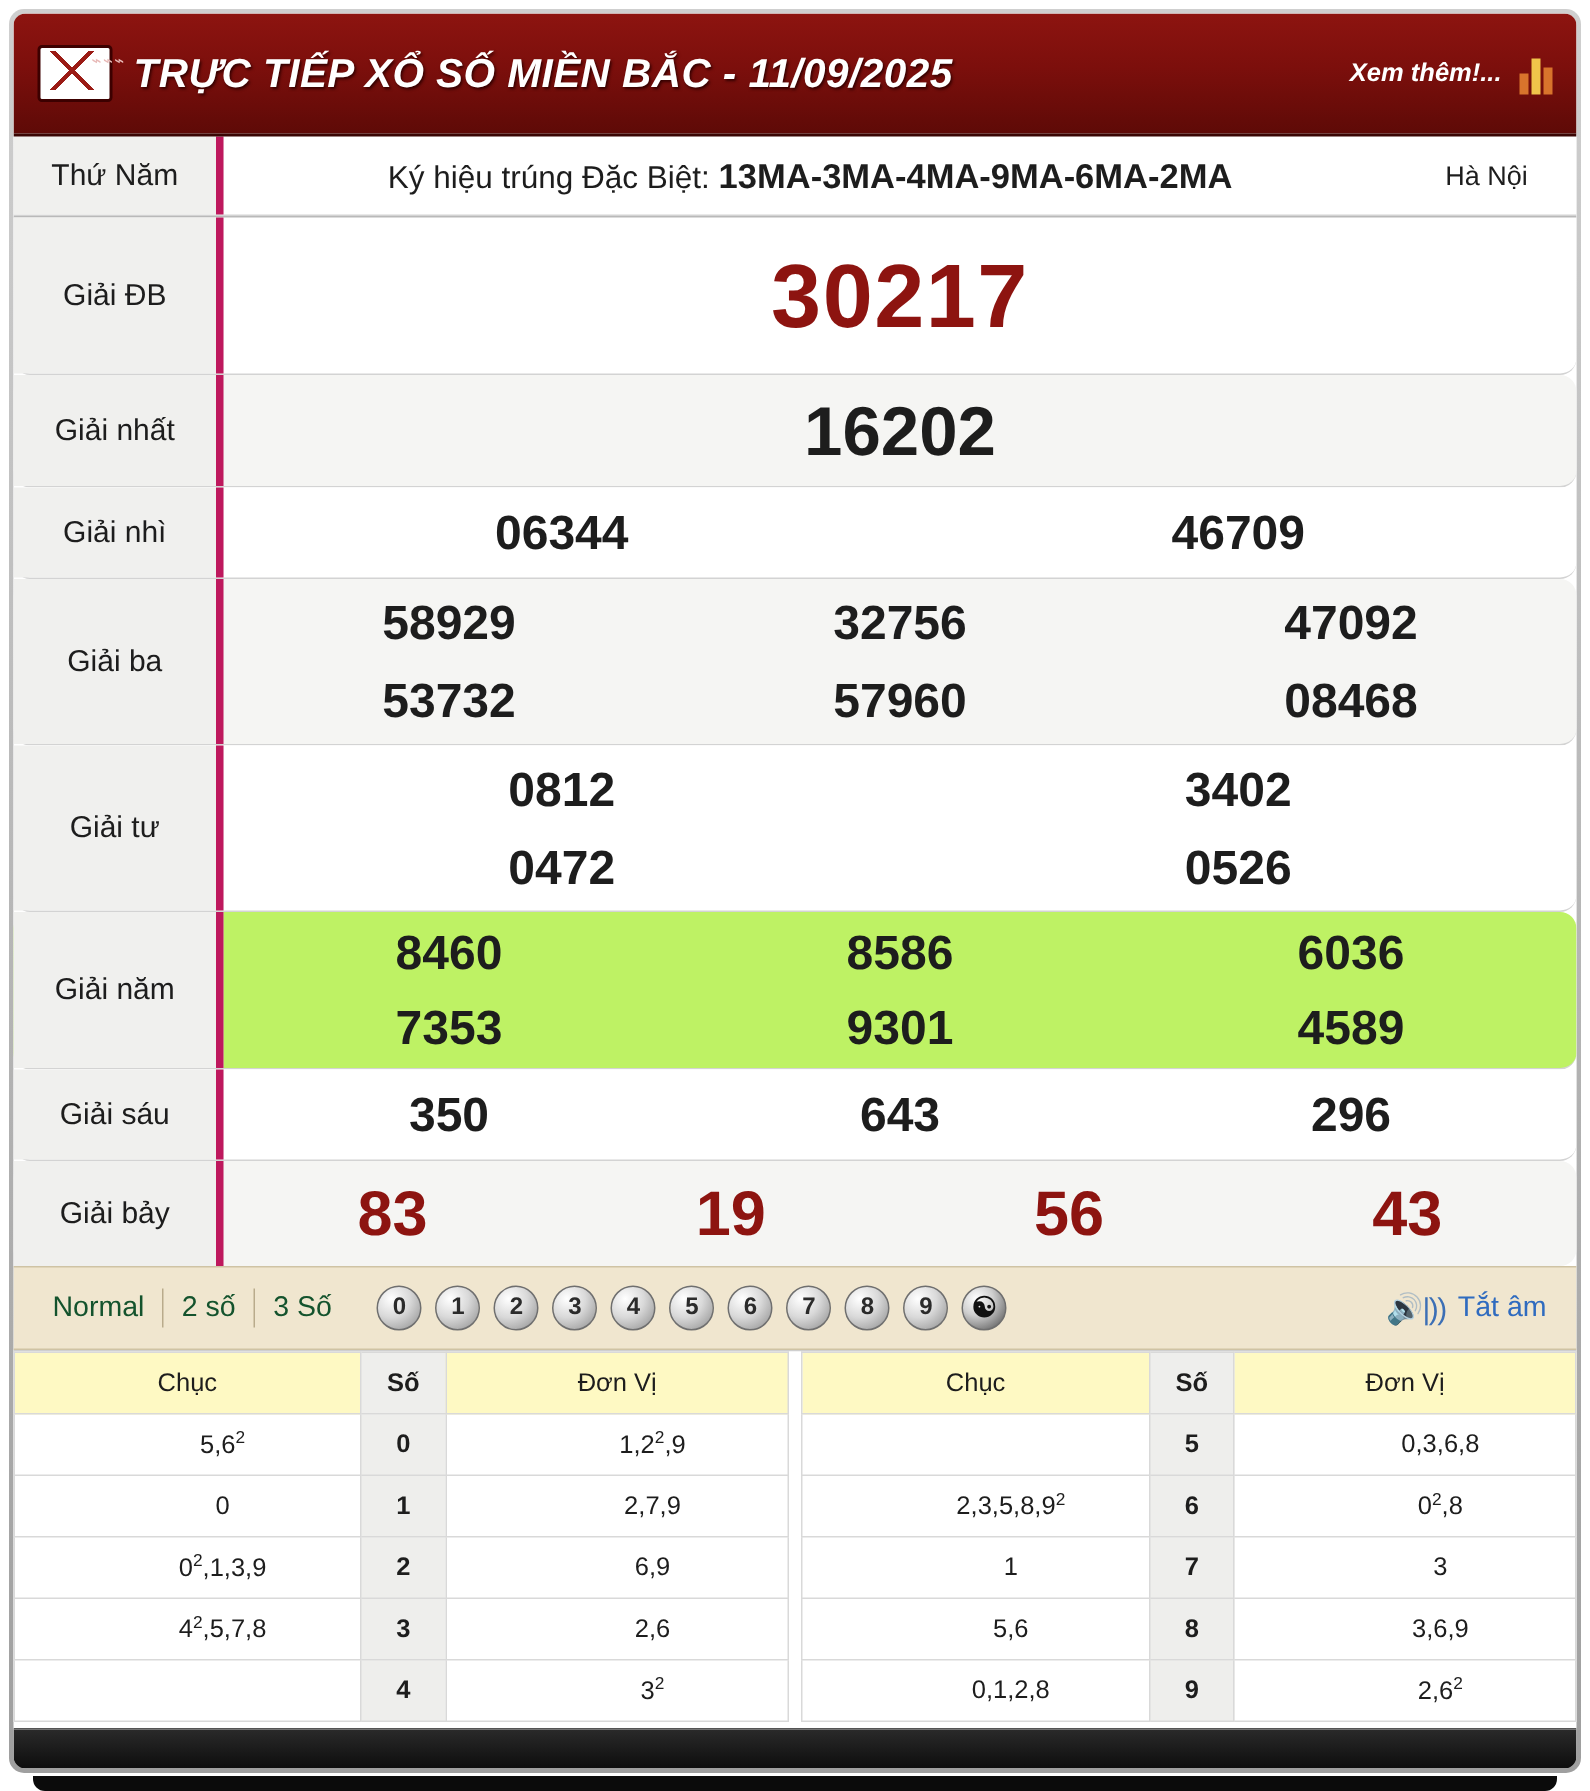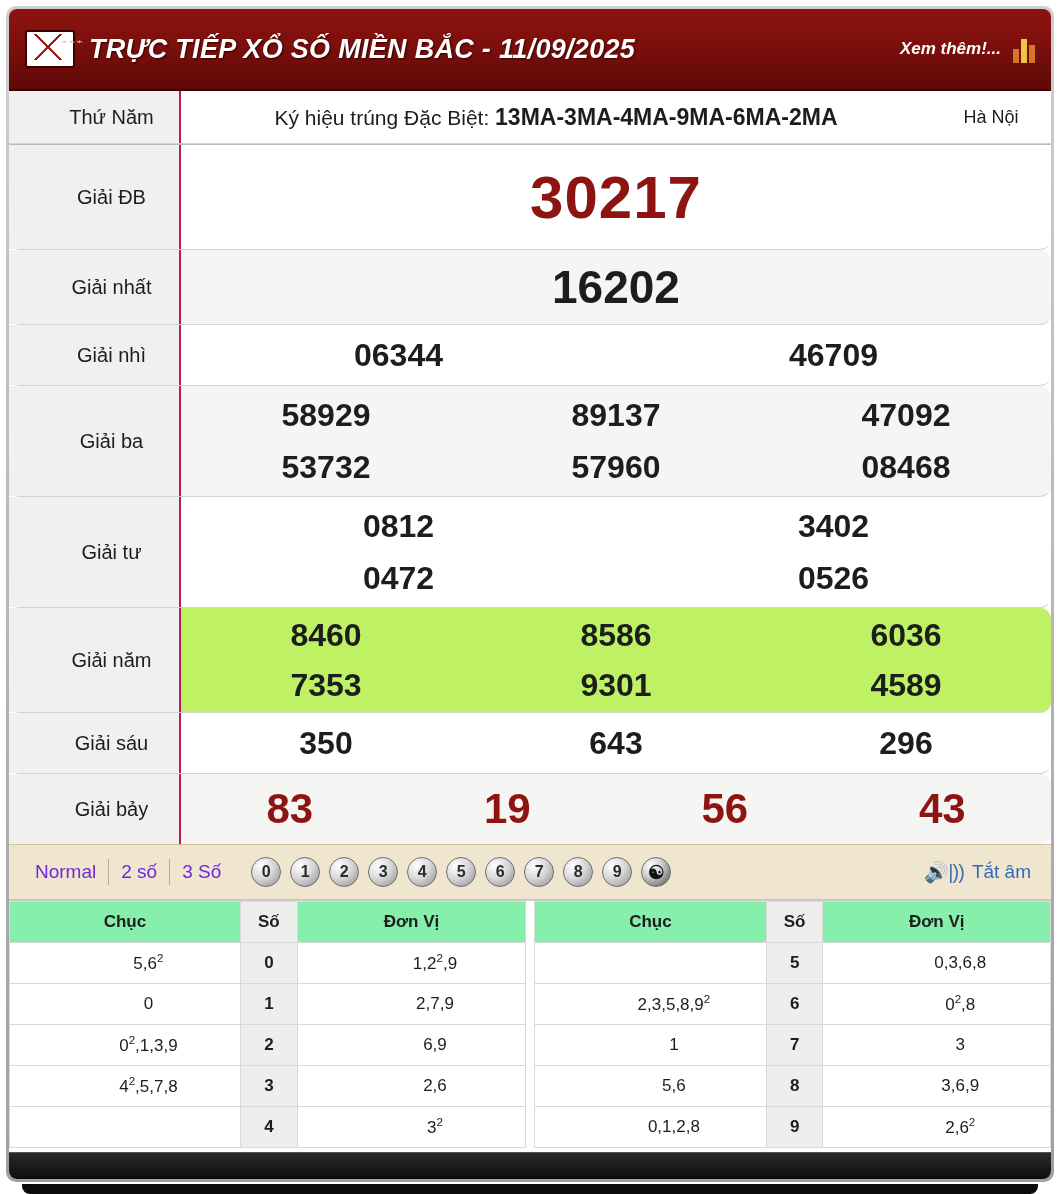--- a/index.html
+++ b/index.html
@@ -124,28 +124,27 @@
     display: flex;
     border-bottom: 1px solid #d3d3d3;
     min-height: 44px;
     border-radius: 11px;
   }
   .row:last-child { border-bottom: none; }
   .lbl {
     width: 135px;
     flex: none;
     background: #f0f0ee;
-    border-right: 2px solid #be185d;
+    border-right: 5px solid #be185d;
     display: flex;
     align-items: center;
     justify-content: center;
     font-size: 20px;
     color: #1d1d1d;
     text-align: center;
-    padding-left: 35px;
   }
   .vals {
     flex: 1;
     display: flex;
     flex-direction: column;
     justify-content: center;
   }
   .valrow {
     display: flex;
     width: 100%;
@@ -206,21 +205,21 @@
     border-top: 1px solid #cfc3a4;
     border-bottom: 1px solid #cfc3a4;
     display: flex;
     align-items: center;
     padding: 0 14px;
     box-sizing: border-box;
     gap: 0;
   }
   .tb-text {
     font-size: 19px;
-    color: #6d28d9;
+    color: #14532d;
     padding: 0 12px;
     text-align: right;
   }
   .tb-sep {
     width: 1px;
     height: 26px;
     background: #b9ab8c;
   }
   .balls {
     display: flex;
@@ -276,22 +275,22 @@
     font-size: 17px;
     color: #1d1d1d;
   }
   .stat-tbl th, .stat-tbl td {
     border: 1px solid #d9d9d9;
     text-align: center;
     height: 38px;
     font-weight: normal;
   }
   .stat-tbl th {
-    background: #86efac;
-    font-weight: bold;
+    background: #fef9c3;
+    font-weight: normal;
     font-size: 17px;
     height: 38px;
   }
   .stat-tbl th.num-h, .stat-tbl td.num {
     background: #eeeeec;
     font-weight: bold;
     width: 62px;
   }
   .stat-tbl td.col-side { width: 210px; padding-left: 48px; }
   .divider-v { width: 8px; background: #ffffff; }
@@ -374,21 +373,21 @@
               <div class="cell">46709</div>
             </div>
           </div>
         </div>
 
         <div class="row r-ba">
           <div class="lbl">Giải ba</div>
           <div class="vals">
             <div class="valrow">
               <div class="cell">58929</div>
-              <div class="cell">89137</div>
+              <div class="cell">32756</div>
               <div class="cell">47092</div>
             </div>
             <div class="valrow">
               <div class="cell">53732</div>
               <div class="cell">57960</div>
               <div class="cell">08468</div>
             </div>
           </div>
         </div>
 

